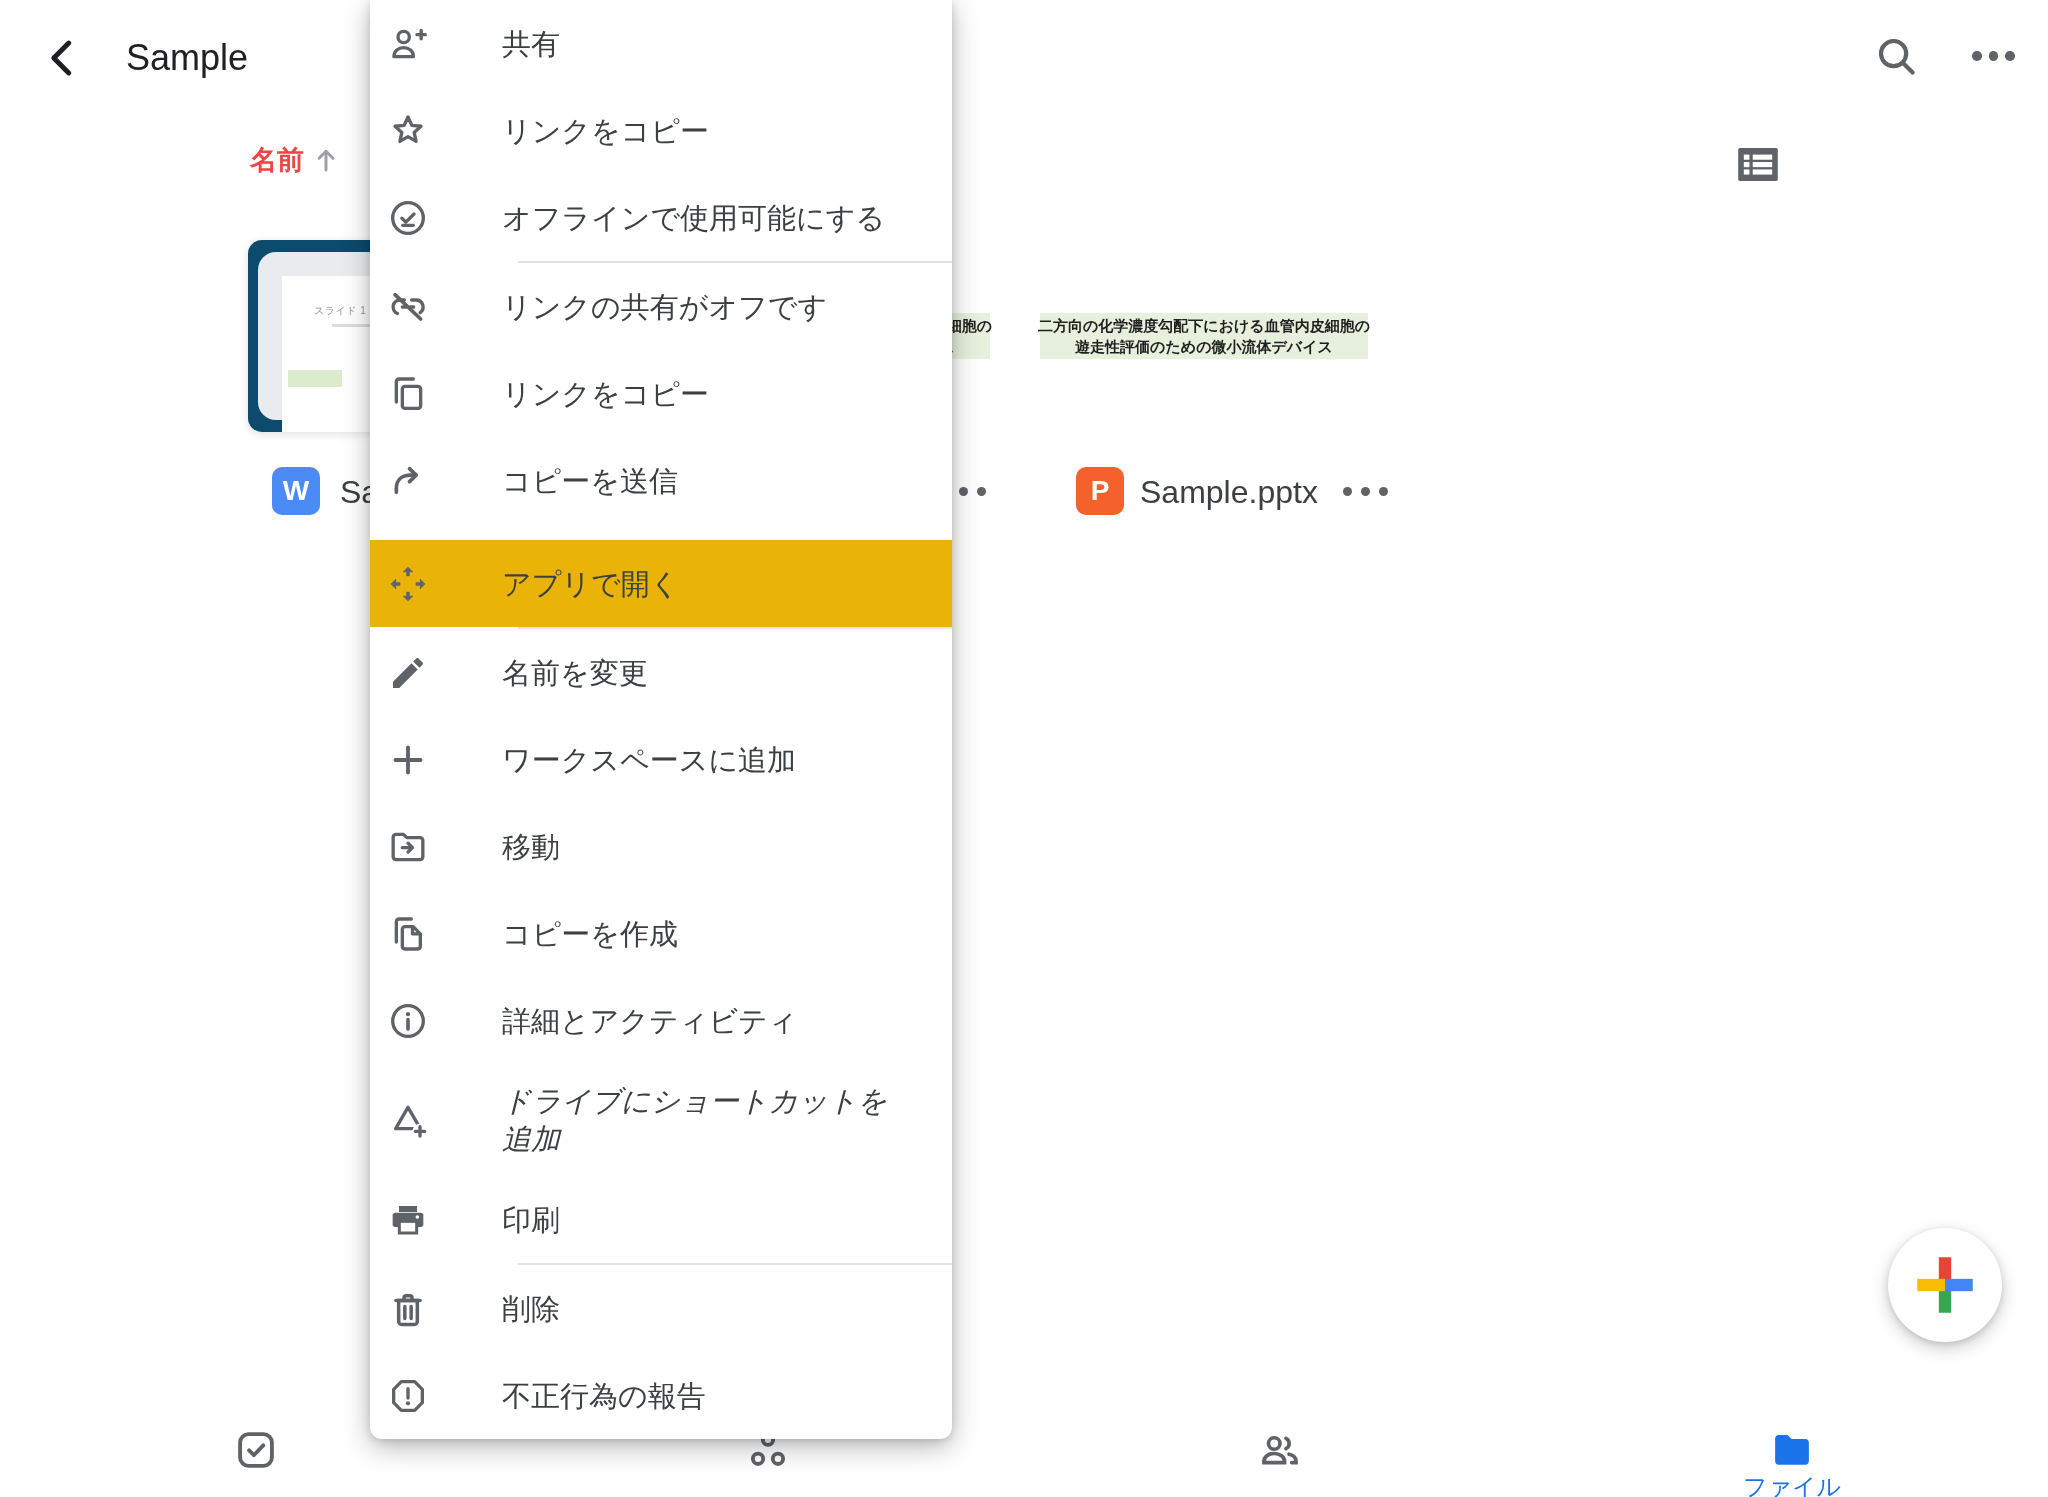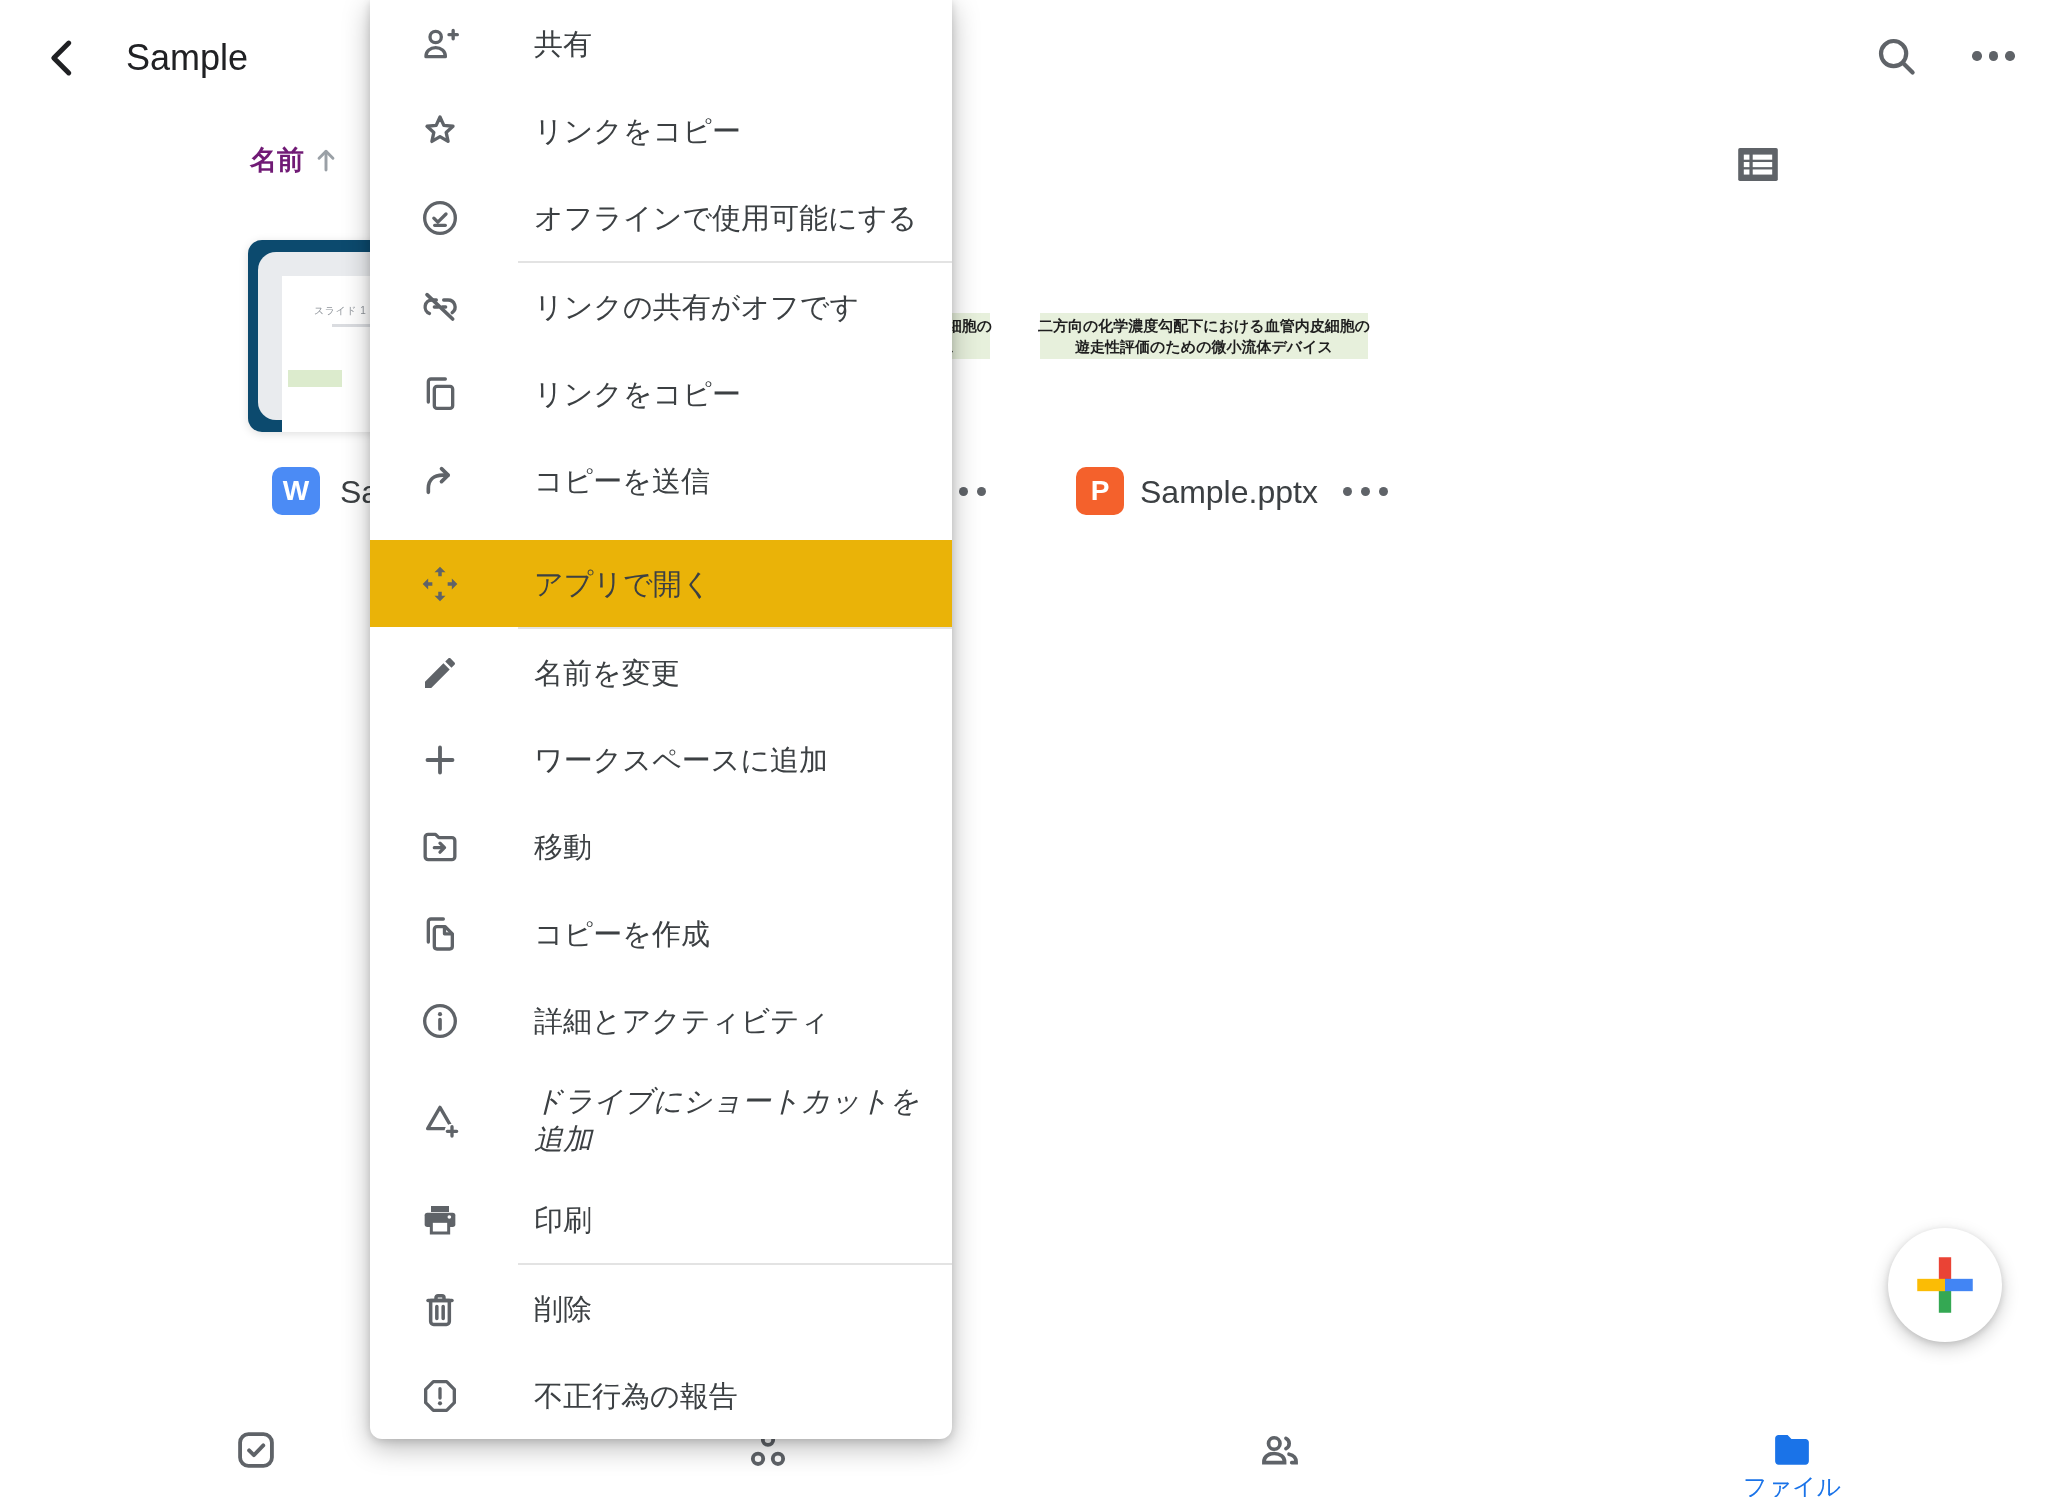--- a/index.html
+++ b/index.html
@@ -11,21 +11,21 @@
   
   .back-btn{position:absolute;left:40px;top:35px;width:46px;height:46px;cursor:pointer;}
   .app-title{position:absolute;left:126px;top:36px;height:44px;line-height:44px;
              font-size:36px;color:#202124;}
   .search-btn{position:absolute;left:1872px;top:32px;width:48px;height:48px;}
   .more-btn{position:absolute;left:1972px;top:50px;display:flex;gap:7px;align-items:center;height:12px;}
   .more-btn i{width:9.5px;height:9.5px;border-radius:50%;background:#5f6368;}
 
   
   .sort-row{position:absolute;left:250px;top:142px;display:flex;align-items:center;z-index:1;}
-  .sort-label{font-size:27px;font-weight:600;color:#701a75;}
+  .sort-label{font-size:27px;font-weight:600;color:#ef4444;}
   .sort-arrow{width:32px;height:32px;margin-left:6px;}
   .view-toggle{position:absolute;left:1738px;top:148px;width:40px;height:33px;}
 
   
   .file-card-1{position:absolute;left:248px;top:240px;width:152px;height:192px;border-radius:14px;
                background:#0c4a6e;box-shadow:0 2px 10px rgba(0,0,0,0.13);overflow:hidden;z-index:1;}
   .c1-frame{position:absolute;left:10px;top:12px;width:220px;height:168px;border-radius:18px;background:#e9ebee;}
   .c1-page{position:absolute;left:34px;top:36px;width:196px;height:160px;background:#fff;}
   .c1-label{position:absolute;left:66px;top:64px;font-size:10px;color:#8f949a;letter-spacing:0.5px;white-space:nowrap;}
   .c1-line{position:absolute;left:84px;top:84px;width:44px;height:3px;background:#dadce0;}
@@ -49,21 +49,21 @@
   .fname-3{left:1140px;}
   .fdots{position:absolute;top:487px;display:flex;gap:9px;z-index:2;cursor:pointer;}
   .fdots i{width:9px;height:9px;border-radius:50%;background:#5f6368;}
   .fdots-2{left:941px;}
   .fdots-3{left:1343px;}
 
   
   .context-menu{position:absolute;left:370px;top:0;width:582px;background:#fff;z-index:50;
                 border-radius:0 0 12px 12px;
                 box-shadow:0 8px 28px rgba(0,0,0,0.28),0 2px 8px rgba(0,0,0,0.14);}
-  .menu-item{height:87px;display:flex;align-items:center;padding-left:50px;cursor:pointer;}
+  .menu-item{height:87px;display:flex;align-items:center;padding-left:18px;cursor:pointer;}
   .menu-item.two-line{height:112px;font-style:italic;}
   .menu-item.highlighted{background:#eab308;margin-top:16px;}
   .mi-icon{width:40px;height:40px;flex:0 0 40px;}
   .mi-label{margin-left:74px;font-size:29px;color:#3c4043;white-space:pre-line;line-height:38px;}
   .menu-divider{height:2px;background:#e3e3e3;margin-left:148px;}
 
   
   .fab{position:absolute;left:1888px;top:1228px;width:114px;height:114px;border-radius:50%;background:#fff;
        box-shadow:0 6px 18px rgba(0,0,0,0.2),0 2px 6px rgba(0,0,0,0.12);z-index:40;cursor:pointer;
        display:flex;align-items:center;justify-content:center;}

